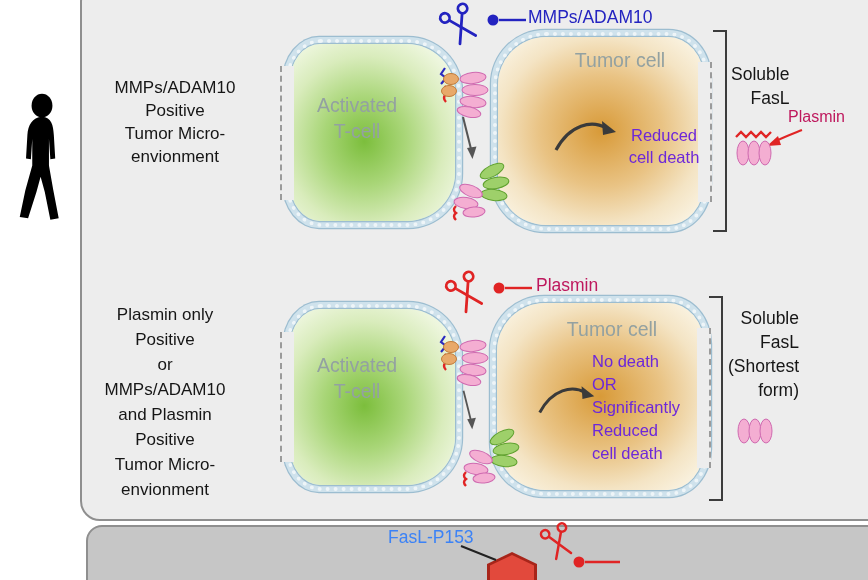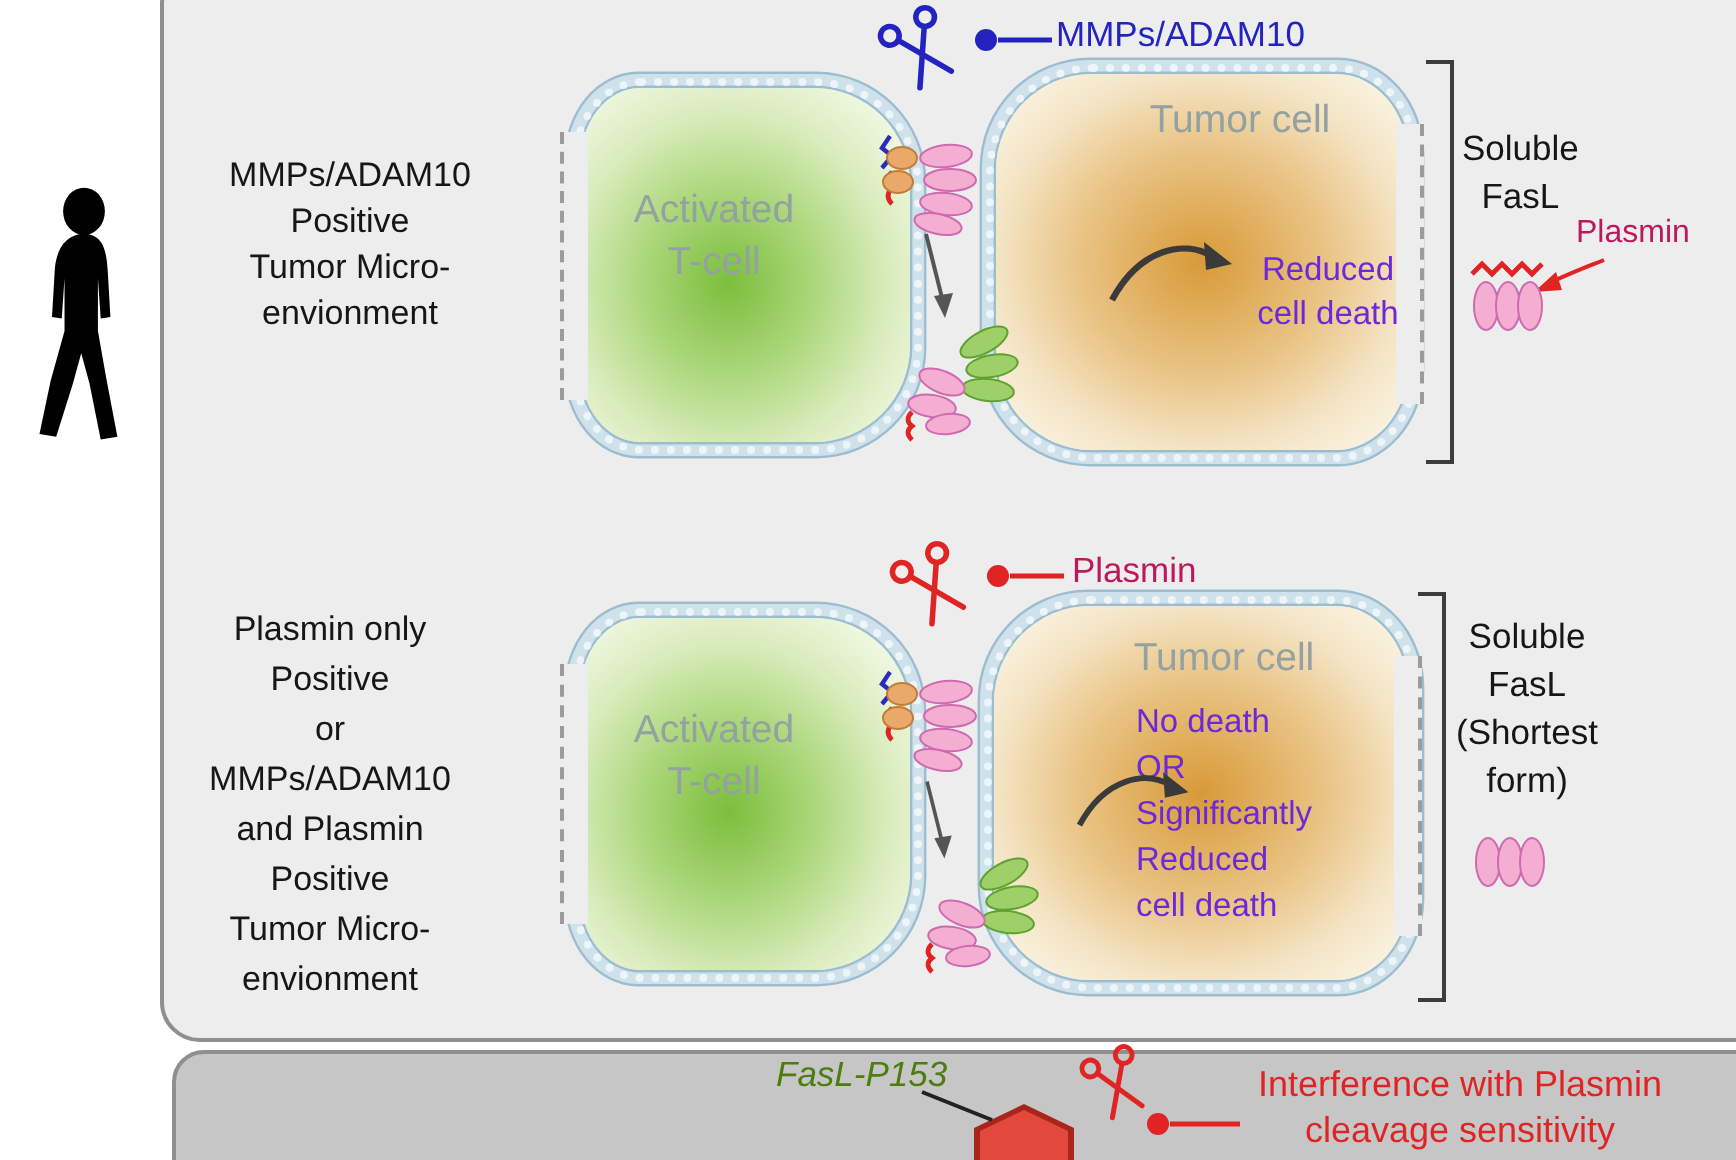--- a/index.html
+++ b/index.html
@@ -18,21 +18,21 @@
   .tumor-cell{border-radius:54px 42px 42px 54px / 54px 48px 48px 54px;}
   .tumor-cell .cell-inner{border-radius:48px 36px 36px 48px / 48px 42px 42px 48px;
     background:radial-gradient(ellipse at 50% 50%, #d89a38 0%, #e9c384 42%, #f4e4c4 70%, #f9f1de 88%, #fbf6ea 100%);}
   .edge-cover{position:absolute;background:#ededed;z-index:2;}
   .dash-left{border-left:2.5px dashed #9b9b9b;}
   .dash-right{border-right:2.5px dashed #9b9b9b;}
   .bracket{position:absolute;width:12px;border:2.5px solid #3c3c3c;border-left:none;z-index:3;}
   .label-black{color:#161616;font-size:17px;line-height:23px;text-align:center;z-index:3;}
   .cell-label{color:#93a1a1;font-size:19.5px;line-height:26px;text-align:center;z-index:3;}
   .outcome{color:#6d28d9;font-size:16.5px;line-height:22px;z-index:4;}
-  .right-label{color:#161616;font-size:17.5px;line-height:24px;text-align:center;z-index:3;}
+  .right-label{color:#161616;font-size:17.5px;line-height:24px;text-align:right;z-index:3;}
   .protease-blue{color:#2323c0;font-size:17.5px;z-index:4;}
   .protease-red{color:#be185d;font-size:17.5px;z-index:4;}
   .scissors{fill:none;stroke:currentColor;stroke-width:2.5;stroke-linecap:round;z-index:5;}
   svg.abs{z-index:4;}
   .cluster{z-index:4;}
 </style>
 </head>
 <body>
 
 <div class="stage">
@@ -172,21 +172,21 @@
   <div class="edge-cover dash-left" style="left:280px;top:332px;width:12px;height:130px;"></div>
   <div class="abs prelines cell-label" style="left:297px;top:352px;width:120px;">Activated
 T-cell</div>
 
   <div class="cell tumor-cell" style="left:490px;top:296px;width:221px;height:201px;z-index:1;">
     <div class="cell-inner"></div>
   </div>
   <div class="edge-cover dash-right" style="left:697px;top:328px;width:12px;height:140px;"></div>
   <div class="abs prelines cell-label" style="left:550px;top:316px;width:124px;">Tumor cell</div>
 
-  <div class="abs prelines outcome" style="left:568px;top:350px;width:112px;line-height:23px;">No death
+  <div class="abs prelines outcome" style="left:592px;top:350px;width:112px;line-height:23px;">No death
 OR
 Significantly
 Reduced
 cell death</div>
   <svg class="abs" style="left:534px;top:378px;" width="66" height="40" viewBox="0 0 72 44">
     <path d="M6,38 C20,12 42,8 56,16" stroke="#3a3a3a" stroke-width="3.2" fill="none"></path>
     <polygon points="66,20 52,9 53,23" fill="#3a3a3a"></polygon>
   </svg>
 
   <svg class="abs cluster" style="left:436px;top:332px;" width="62" height="56" viewBox="0 0 62 56">
@@ -204,33 +204,31 @@
   <div class="abs prelines right-label" style="left:728px;top:306px;">Soluble
 FasL
 (Shortest
 form)</div>
   <svg class="abs" style="left:732px;top:416px;" width="46" height="30" viewBox="0 0 46 30">
     <g transform="translate(1,1)">
         <use href="#soluble-trimer"></use>
       </g>
   </svg>
 
-  <div class="abs" style="left:388px;top:527px;font-size:17.5px;color:#4d7c0f;z-index:3;font-style:italic;">FasL-P153</div>
+  <div class="abs" style="left:388px;top:527px;font-size:17.5px;color:#3b82f6;z-index:3;">FasL-P153</div>
   <svg class="abs" style="left:458px;top:544px;" width="42" height="20" viewBox="0 0 42 20">
     <path d="M3,2 L38,16" stroke="#222" stroke-width="2" fill="none"></path>
   </svg>
   <div class="abs" style="left:487px;top:552px;width:50px;height:48px;z-index:3;background:#a8251a;clip-path:polygon(50% 0,100% 25%,100% 75%,50% 100%,0 75%,0 25%);">
     <div style="position:absolute;inset:3px;background:#e2493c;clip-path:polygon(50% 0,100% 25%,100% 75%,50% 100%,0 75%,0 25%);"></div>
   </div>
   <svg class="abs scissors" style="left:541px;top:524px;color:#e02424;transform:rotate(-22deg);" width="34" height="36" viewBox="0 0 34 36">
     <circle cx="8" cy="6" r="4.2"></circle>
       <circle cx="26" cy="6" r="4.2"></circle>
     <path d="M10.5,9.8 L25,33"></path>
       <path d="M23.5,9.8 L9,33"></path>
   </svg>
   <svg class="abs" style="left:572px;top:554px;color:#e02424;" width="48" height="16" viewBox="0 0 48 16">
     <circle cx="7" cy="8" r="5.5" fill="currentColor"></circle>
     <path d="M13,8 H48" stroke="currentColor" stroke-width="2.4" fill="none"></path>
   </svg>
-  <div class="abs prelines" style="left:594px;top:531px;width:272px;text-align:center;color:#e02424;font-size:18px;line-height:23px;z-index:3;">Interference with Plasmin
-cleavage sensitivity</div>
 
 </div>
 
 </body></html>

